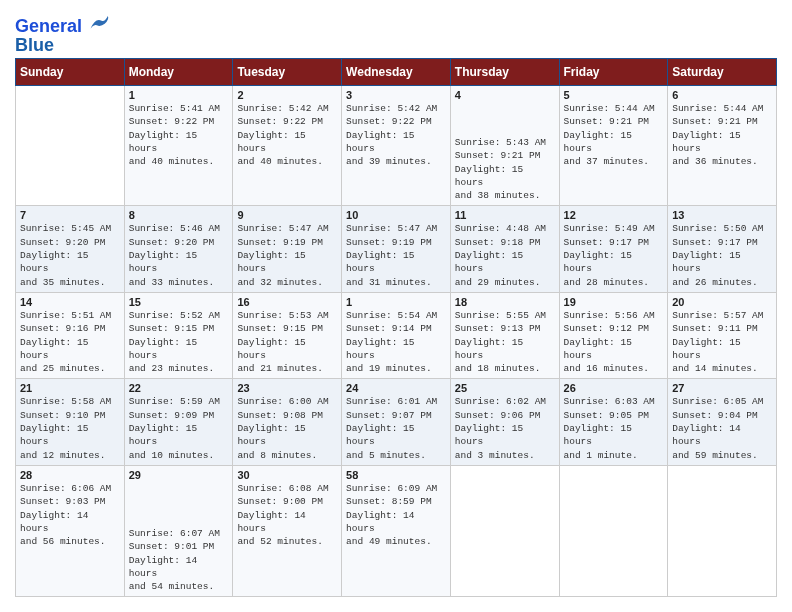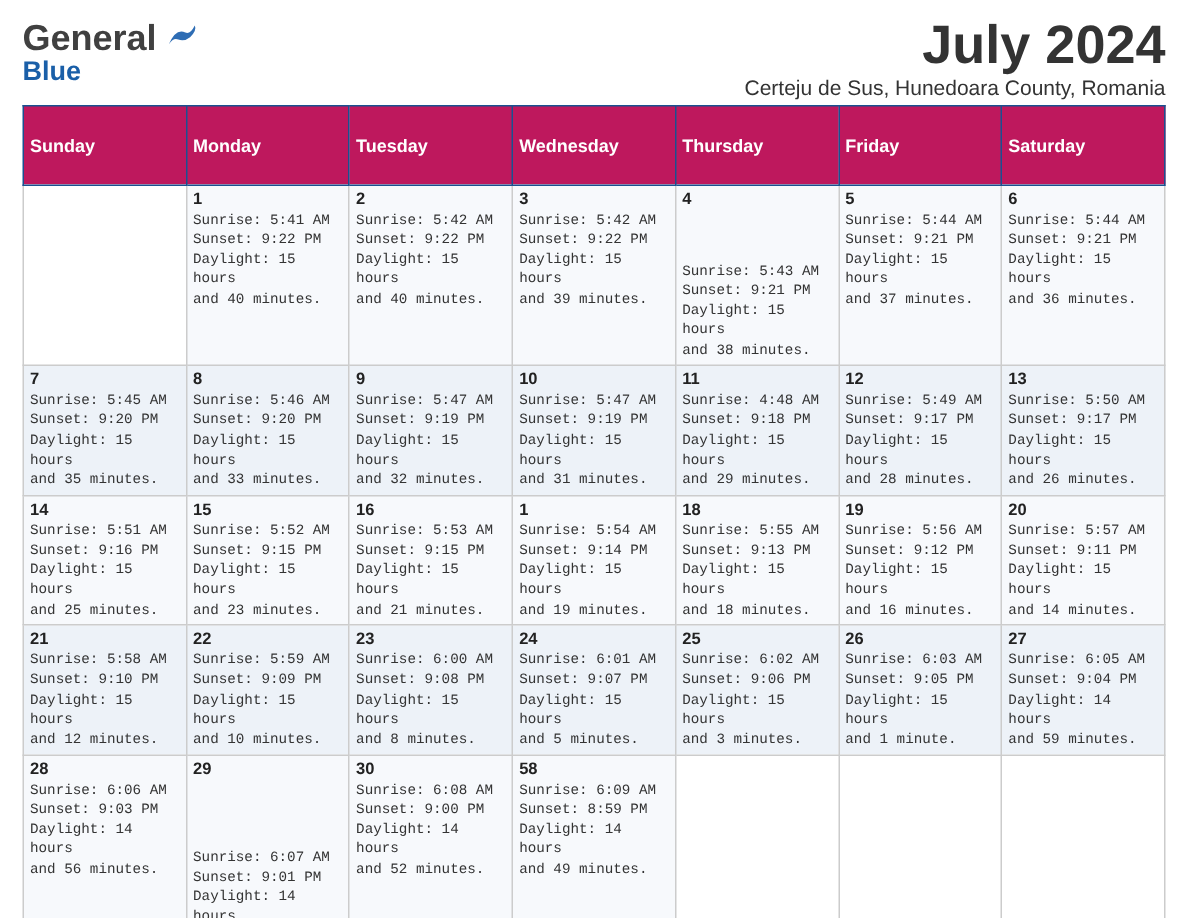--- a/index.html
+++ b/index.html
@@ -16,23 +16,23 @@
       justify-content: space-between;
       margin-bottom: 4px;
     }
     .logo {
       display: flex;
       flex-direction: column;
       align-items: flex-start;
       margin-top: 4px;
     }
     .logo-general {
-      font-size: 24px;
-      font-weight: bold;
-      color: #404040;
+      font-size: 18px;
+      font-weight: bold;
+      color: #1d4ed8;
       line-height: 1;
     }
     .logo-blue {
       font-size: 18px;
       font-weight: bold;
       color: #1a5fa8;
       line-height: 1;
     }
     .logo-bird {
       width: 22px;
@@ -56,23 +56,23 @@
       font-size: 14px;
       color: #333;
       font-weight: normal;
     }
     table {
       width: 100%;
       border-collapse: collapse;
       font-size: 10px;
     }
     thead tr th {
-      background-color: #be185d;
+      background-color: #7f1d1d;
       color: #fff;
-      padding: 19px 4px;
+      padding: 6px 4px;
       text-align: left;
       font-size: 12px;
       font-weight: bold;
       border: 1px solid #1a5090;
     }
     tbody tr td {
       border: 1px solid #ccc;
       vertical-align: top;
       padding: 3px 4px;
       min-height: 70px;
@@ -111,24 +111,20 @@
         <span class="logo-general">General</span>
         <svg class="logo-bird" viewBox="0 0 28 22" xmlns="http://www.w3.org/2000/svg">
           <path d="M2 18 Q8 4 16 8 Q20 10 24 2 Q26 6 20 12 Q15 16 10 14 Q6 12 2 18Z" fill="#2e6db4"></path>
         </svg>
       </div>
     </div>
     <div class="logo-row">
       <span class="logo-blue">Blue</span>
     </div>
   </div>
-  <div class="title-area">
-    <div class="month-title">July 2024</div>
-    <div class="location-title">Certeju de Sus, Hunedoara County, Romania</div>
-  </div>
 </div>
 
 <table>
   <thead>
     <tr id="weekday-header">
     <th>Sunday</th>
         <th>Monday</th>
         <th>Tuesday</th>
         <th>Wednesday</th>
         <th>Thursday</th>

